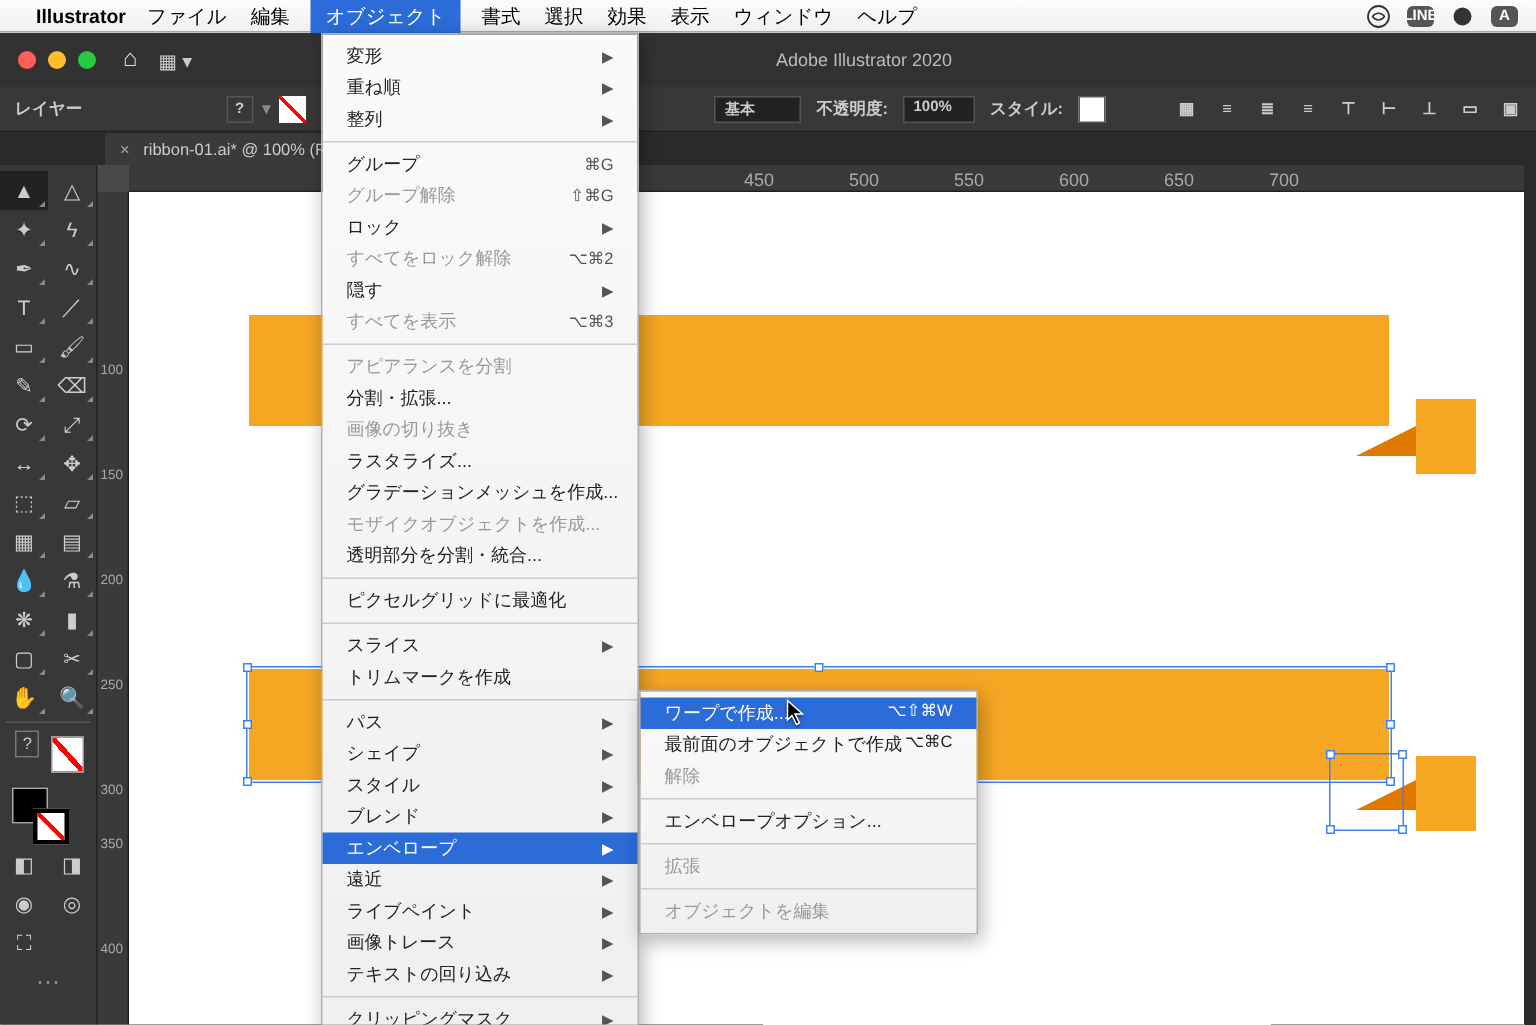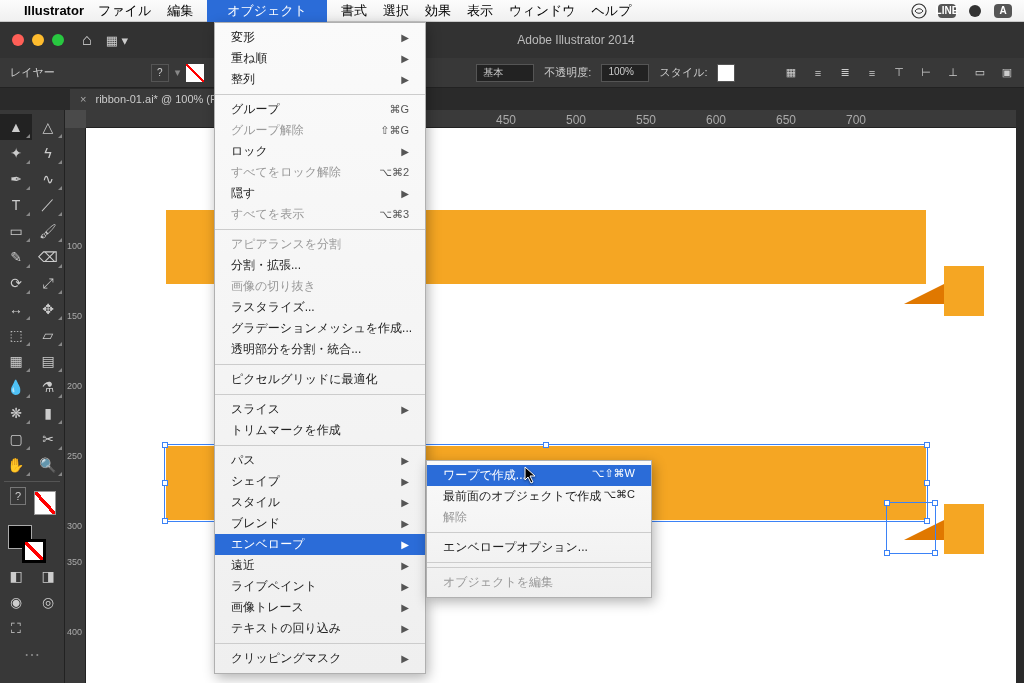--- a/index.html
+++ b/index.html
@@ -3,36 +3,36 @@
 <meta charset="utf-8">
 <style>
 * { margin: 0; padding: 0; box-sizing: border-box; font-family: -apple-system, "Hiragino Sans", sans-serif; }
 body { width: 1024px; height: 683px; background: #1e1e1e; overflow: hidden; position: relative; }
 
 
 .mac-menubar { height: 22px; background: linear-gradient(#fcfcfc, #f0f0f0); display: flex; align-items: center; font-size: 13px; color: #000; padding: 0 12px; border-bottom: 1px solid #c8c8c8; }
 .mac-menubar .apple { font-size: 15px; margin-right: 12px; }
 .mac-menubar .bold { font-weight: 700; margin-right: 12px; }
 .mac-menubar .item { margin-right: 12px; padding: 2px 2px; }
-.mac-menubar .active { background: #2b6cd8; color: #fff; padding: 2px 20px; }
+.mac-menubar .active { background: #2b6cd8; color: #fff; padding: 2px 10px; }
 .mac-menubar .right { margin-left: auto; display: flex; gap: 10px; }
 .mac-menubar .right span { display: inline-flex; width: 18px; height: 14px; justify-content: center; align-items: center; }
 .badge { background: #555; color:#fff; border-radius: 4px; font-size: 10px; font-weight:600; padding: 1px 3px; }
 
 
 .titlebar { height: 36px; background: #323232; display: flex; align-items: center; color: #eee; font-size: 12px; }
 .traffic { display: flex; gap: 8px; padding: 0 12px; }
 .dot { width: 12px; height: 12px; border-radius: 50%; }
 .red { background: #ff5f57; } .yellow { background: #febc2e; } .green { background: #28c840; }
 .titlebar .home { margin-left: 6px; font-size: 16px; color: #ddd; }
 .titlebar .tabview { margin-left: 14px; font-size: 13px; color: #ccc; }
 .titlebar .title { flex: 1; text-align: center; color: #bbb; font-size: 12px; }
 
 
-.panelbar { height: 30px; background: #383838; display: flex; align-items: center; color: #ccc; font-size: 11px; padding: 0 6px; border-bottom: 1px solid #222; gap: 6px; }
+.panelbar { height: 30px; background: #383838; display: flex; align-items: center; color: #ccc; font-size: 11px; padding: 0 6px; border-bottom: 1px solid #222; gap: 6px; font-weight: bold; }
 .panelbar .label { padding: 2px 4px; }
 .panelbar .sq { width: 18px; height: 18px; border: 1px solid #555; display: inline-flex; justify-content: center; align-items: center; font-size: 10px; }
 .panelbar .noswatch { width: 18px; height: 18px; background: #fff; position: relative; }
 .panelbar .noswatch:after { content:''; position:absolute; left:0; top:0; right:0; bottom:0; background: linear-gradient(to top right, transparent 45%, red 45%, red 55%, transparent 55%); }
 .panelbar .field { height: 18px; background: #222; border: 1px solid #555; padding: 1px 6px; color: #ccc; font-size: 10px; }
 .panelbar .right { margin-left: auto; display: flex; gap: 5px; align-items: center; }
 .iconbtn { width: 22px; height: 20px; display: inline-flex; justify-content: center; align-items: center; color: #ccc; }
 
 
 .doctabs { height: 22px; background: #2a2a2a; display: flex; align-items: center; padding-left: 70px; }
@@ -132,21 +132,21 @@
 </div>
 
 <div class="titlebar">
   <div class="traffic">
     <div class="dot red"></div>
     <div class="dot yellow"></div>
     <div class="dot green"></div>
   </div>
   <span class="home">⌂</span>
   <span class="tabview">▦ ▾</span>
-  <div class="title">Adobe Illustrator 2014</div>
+  <div class="title">Adobe Illustrator 2020</div>
 </div>
 
 <div class="panelbar">
   <span class="label">レイヤー</span>
   <span style="flex:0 0 80px"></span>
   <span class="sq">?</span>
   <span style="color:#888">▾</span>
   <span class="noswatch"></span>
   <span style="flex:0 0 260px"></span>
   <span class="field" style="width:58px">基本</span>
@@ -353,20 +353,23 @@
     </div>
     <div class="mi disabled">
       <span>画像の切り抜き</span>
     </div>
     <div class="mi">
       <span>ラスタライズ...</span>
     </div>
     <div class="mi">
       <span>グラデーションメッシュを作成...</span>
     </div>
+    <div class="mi disabled">
+      <span>モザイクオブジェクトを作成...</span>
+    </div>
     <div class="mi">
       <span>透明部分を分割・統合...</span>
     </div>
     <hr>
     <div class="mi">
       <span>ピクセルグリッドに最適化</span>
     </div>
     <hr>
     <div class="mi">
       <span>スライス</span>
@@ -429,20 +432,23 @@
       <span class="sc">⌥⌘C</span>
     </div>
     <div class="mi disabled">
       <span>解除</span>
     </div>
     <hr>
     <div class="mi">
       <span>エンベロープオプション...</span>
     </div>
     <hr>
+    <div class="mi disabled">
+      <span>拡張</span>
+    </div>
     <hr>
     <div class="mi disabled">
       <span>オブジェクトを編集</span>
     </div>
   </div>
 
 <div class="cursor">
   <svg width="14" height="18" viewBox="0 0 14 18">
       <path d="M1 1 L1 14 L4 11 L7 17 L9 16 L6 10 L11 10 Z" fill="#000" stroke="#fff" stroke-width="1"></path>
     </svg>

